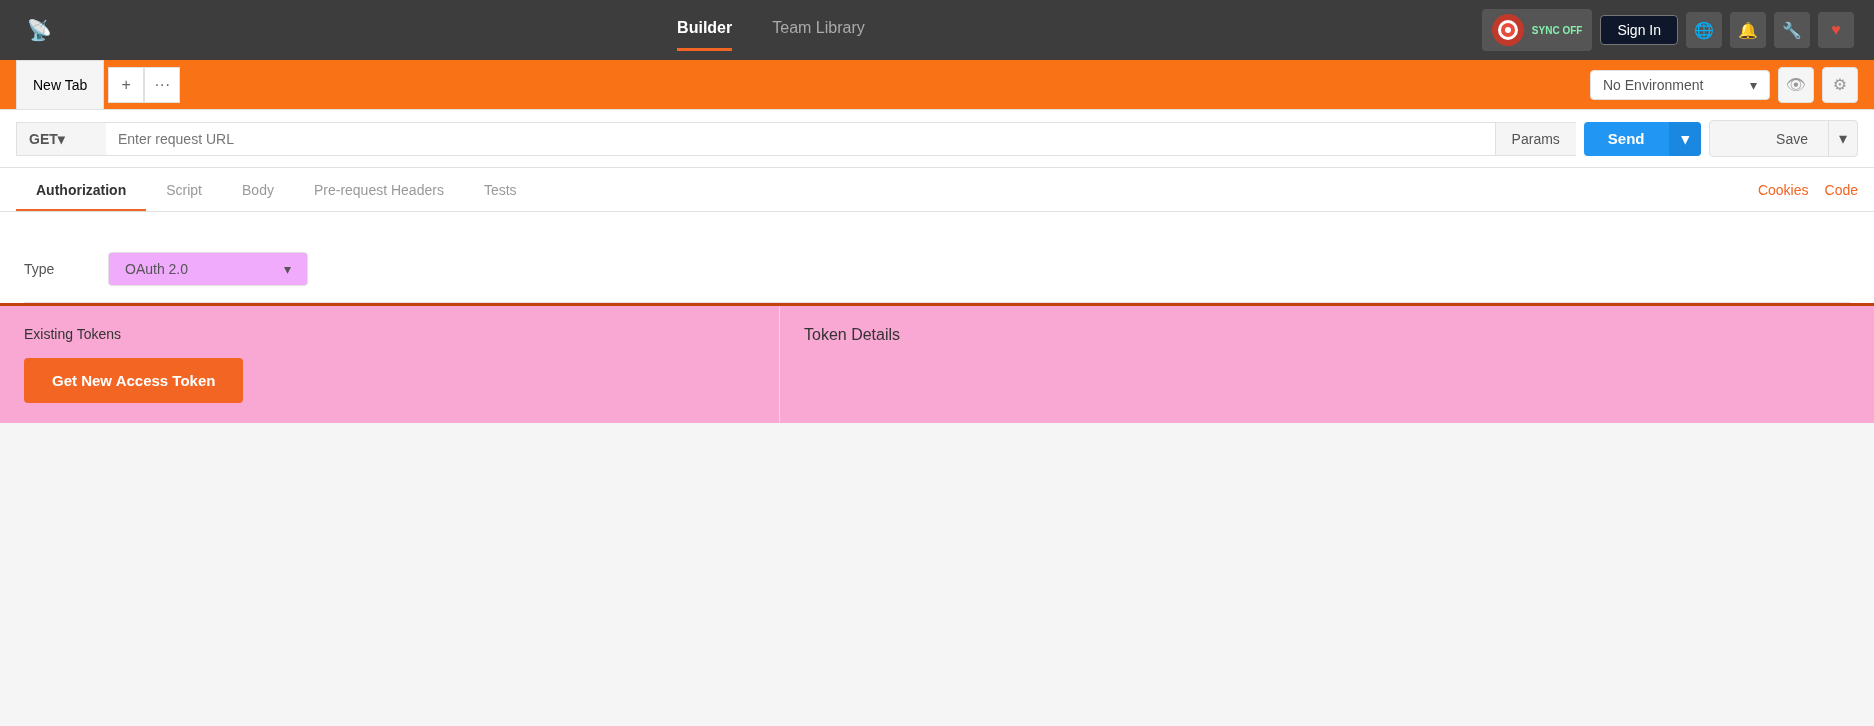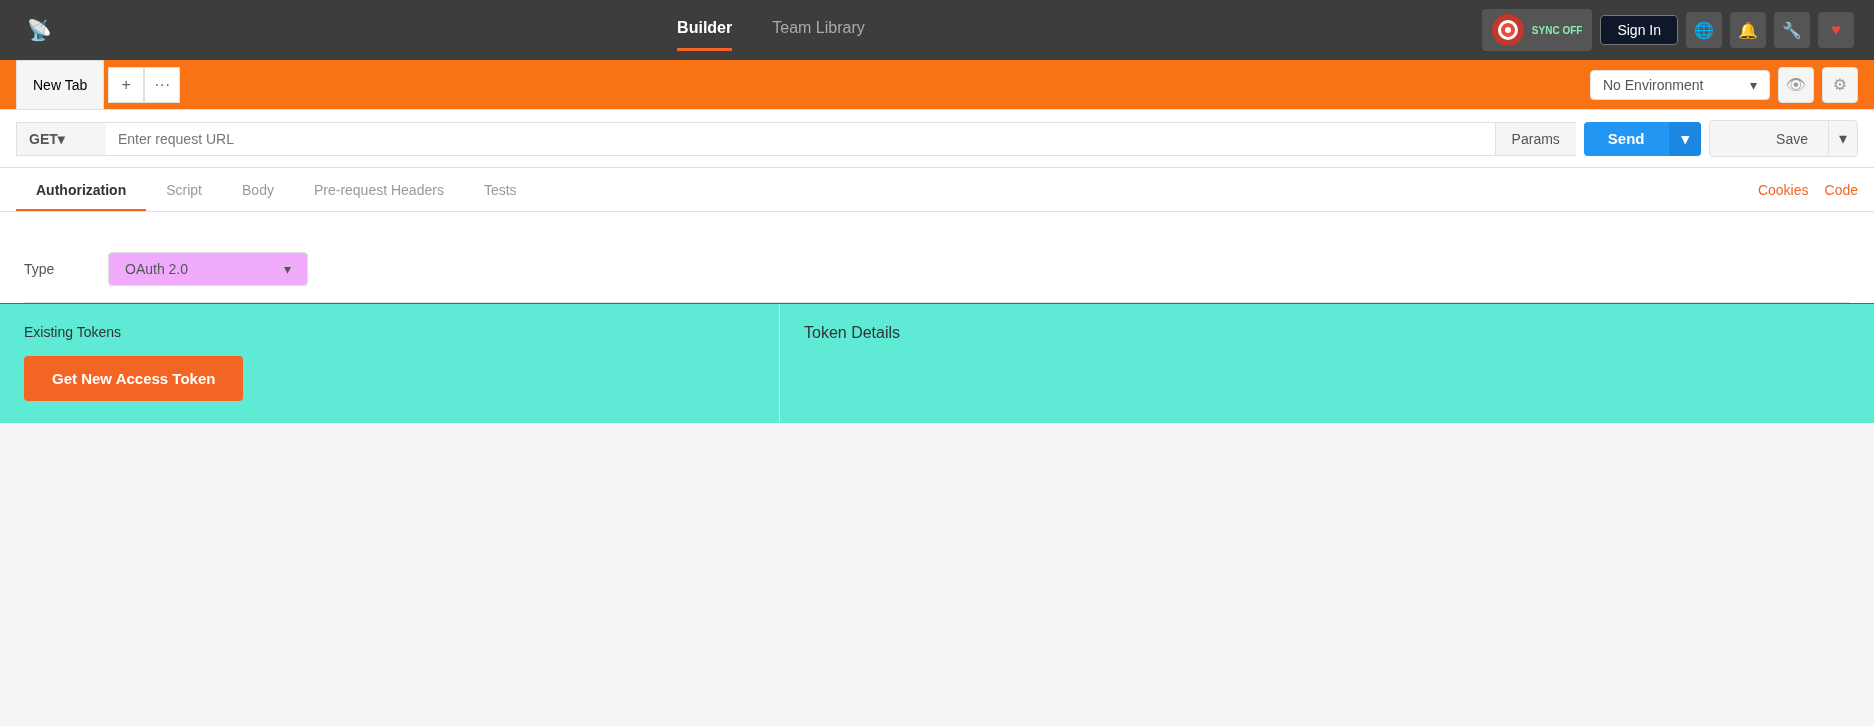--- a/index.html
+++ b/index.html
@@ -179,22 +179,22 @@
     .type-select {
       display: flex; align-items: center; gap: 8px;
       border: 1px solid #e0e0e0; background: #f0abfc;
       padding: 8px 16px; border-radius: 4px; cursor: pointer;
       font-size: 14px; color: #555; min-width: 200px;
     }
 
     
     .bottom-section {
       display: flex;
-      border-top: 1px solid #c2410c;
-      background: #5eead4;
+      border-top: 3px solid #c2410c;
+      background: #f9a8d4;
       min-height: 120px;
     }
     .tokens-panel {
       flex: 0 0 780px;
       padding: 20px 24px;
       border-right: 1px solid #e0e0e0;
       display: flex; flex-direction: column; gap: 16px;
     }
     .tokens-header { font-size: 14px; color: #333; }
     .get-token-btn {

